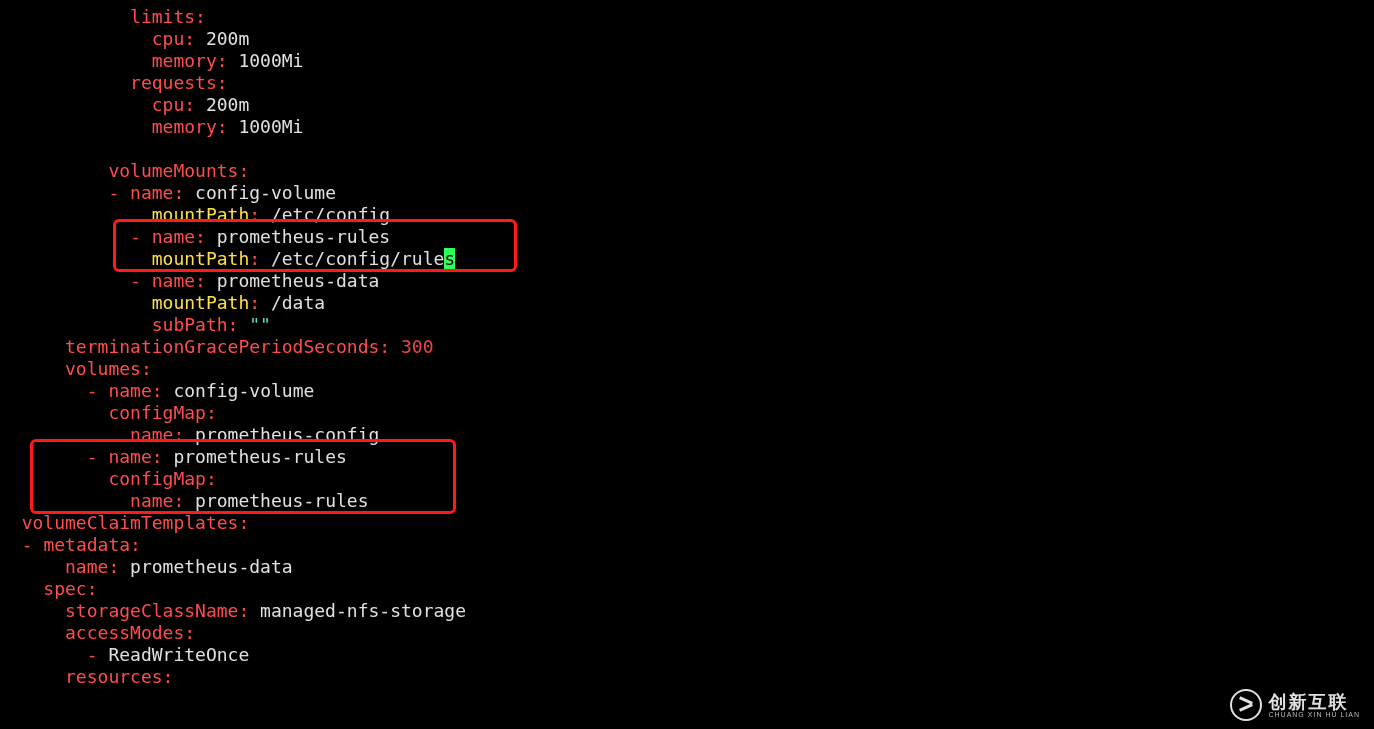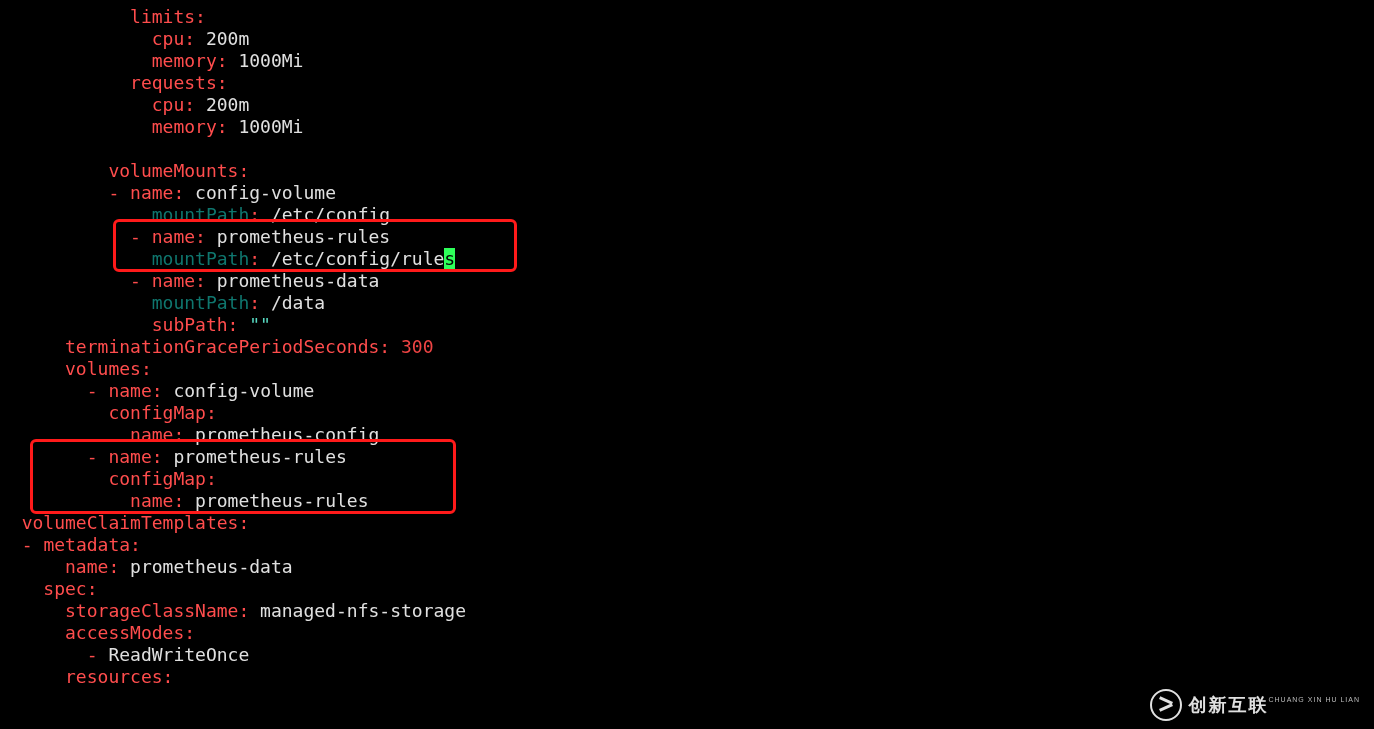--- a/index.html
+++ b/index.html
@@ -18,21 +18,21 @@
     position: relative;
     white-space: pre;
     padding-top: 6px;
     padding-left: 0;
   }
   .line { height: 22px; }
   .key   { color: #ff4d4d; }
   .dash  { color: #ff4d4d; }
   .num   { color: #ef4444; }
   .val   { color: #e0e0e0; }
-  .mnt   { color: #0f766e; }
+  .mnt   { color: #fde047; }
   .str   { color: #57d9c1; }
   .cursor-block {
     background: #2eff5a;
     color: #000;
     display: inline-block;
     width: 0.6em;
     text-align: center;
   }
   .box {
     position: absolute;
@@ -66,21 +66,21 @@
   .watermark .logo::before {
     width: 14px; height: 3px;
     top: 8px; left: 7px;
     transform: rotate(25deg);
   }
   .watermark .logo::after {
     width: 14px; height: 3px;
     top: 15px; left: 7px;
     transform: rotate(-25deg);
   }
-  .watermark .txt { display:flex; flex-direction:row; line-height:1; }
+  .watermark .txt { display:flex; flex-direction:column; line-height:1; }
   .watermark .cn { font-size:18px; font-weight:bold; letter-spacing:2px; }
   .watermark .py { font-size:7px; letter-spacing:1px; color:#bbb; }
 </style>
 </head>
 <body>
 
 <div id="editor" class="editor"><div class="line"><span>            </span><span class="key">limits</span><span class="key">:</span></div><div class="line"><span>              </span><span class="key">cpu</span><span class="key">:</span><span class="val"> 200m</span></div><div class="line"><span>              </span><span class="key">memory</span><span class="key">:</span><span class="val"> 1000Mi</span></div><div class="line"><span>            </span><span class="key">requests</span><span class="key">:</span></div><div class="line"><span>              </span><span class="key">cpu</span><span class="key">:</span><span class="val"> 200m</span></div><div class="line"><span>              </span><span class="key">memory</span><span class="key">:</span><span class="val"> 1000Mi</span></div><div class="line"><span></span></div><div class="line"><span>          </span><span class="key">volumeMounts</span><span class="key">:</span></div><div class="line"><span>          </span><span class="dash">- </span><span class="key">name</span><span class="key">:</span><span class="val"> config-volume</span></div><div class="line"><span>              </span><span class="mnt">mountPath</span><span class="key">:</span><span class="val"> /etc/config</span></div><div class="line"><span>            </span><span class="dash">- </span><span class="key">name</span><span class="key">:</span><span class="val"> prometheus-rules</span></div><div class="line"><span>              </span><span class="mnt">mountPath</span><span class="key">:</span><span class="val"> /etc/config/rule</span><span class="cursor-block">s</span></div><div class="line"><span>            </span><span class="dash">- </span><span class="key">name</span><span class="key">:</span><span class="val"> prometheus-data</span></div><div class="line"><span>              </span><span class="mnt">mountPath</span><span class="key">:</span><span class="val"> /data</span></div><div class="line"><span>              </span><span class="key">subPath</span><span class="key">:</span><span class="str"> ""</span></div><div class="line"><span>      </span><span class="key">terminationGracePeriodSeconds</span><span class="key">:</span><span class="num"> 300</span></div><div class="line"><span>      </span><span class="key">volumes</span><span class="key">:</span></div><div class="line"><span>        </span><span class="dash">- </span><span class="key">name</span><span class="key">:</span><span class="val"> config-volume</span></div><div class="line"><span>          </span><span class="key">configMap</span><span class="key">:</span></div><div class="line"><span>            </span><span class="key">name</span><span class="key">:</span><span class="val"> prometheus-config</span></div><div class="line"><span>        </span><span class="dash">- </span><span class="key">name</span><span class="key">:</span><span class="val"> prometheus-rules</span></div><div class="line"><span>          </span><span class="key">configMap</span><span class="key">:</span></div><div class="line"><span>            </span><span class="key">name</span><span class="key">:</span><span class="val"> prometheus-rules</span></div><div class="line"><span>  </span><span class="key">volumeClaimTemplates</span><span class="key">:</span></div><div class="line"><span>  </span><span class="dash">- </span><span class="key">metadata</span><span class="key">:</span></div><div class="line"><span>      </span><span class="key">name</span><span class="key">:</span><span class="val"> prometheus-data</span></div><div class="line"><span>    </span><span class="key">spec</span><span class="key">:</span></div><div class="line"><span>      </span><span class="key">storageClassName</span><span class="key">:</span><span class="val"> managed-nfs-storage</span></div><div class="line"><span>      </span><span class="key">accessModes</span><span class="key">:</span></div><div class="line"><span>        </span><span class="dash">- </span><span class="val">ReadWriteOnce</span></div><div class="line"><span>      </span><span class="key">resources</span><span class="key">:</span></div></div>
 
 <div class="watermark">
   <span class="logo"></span>

